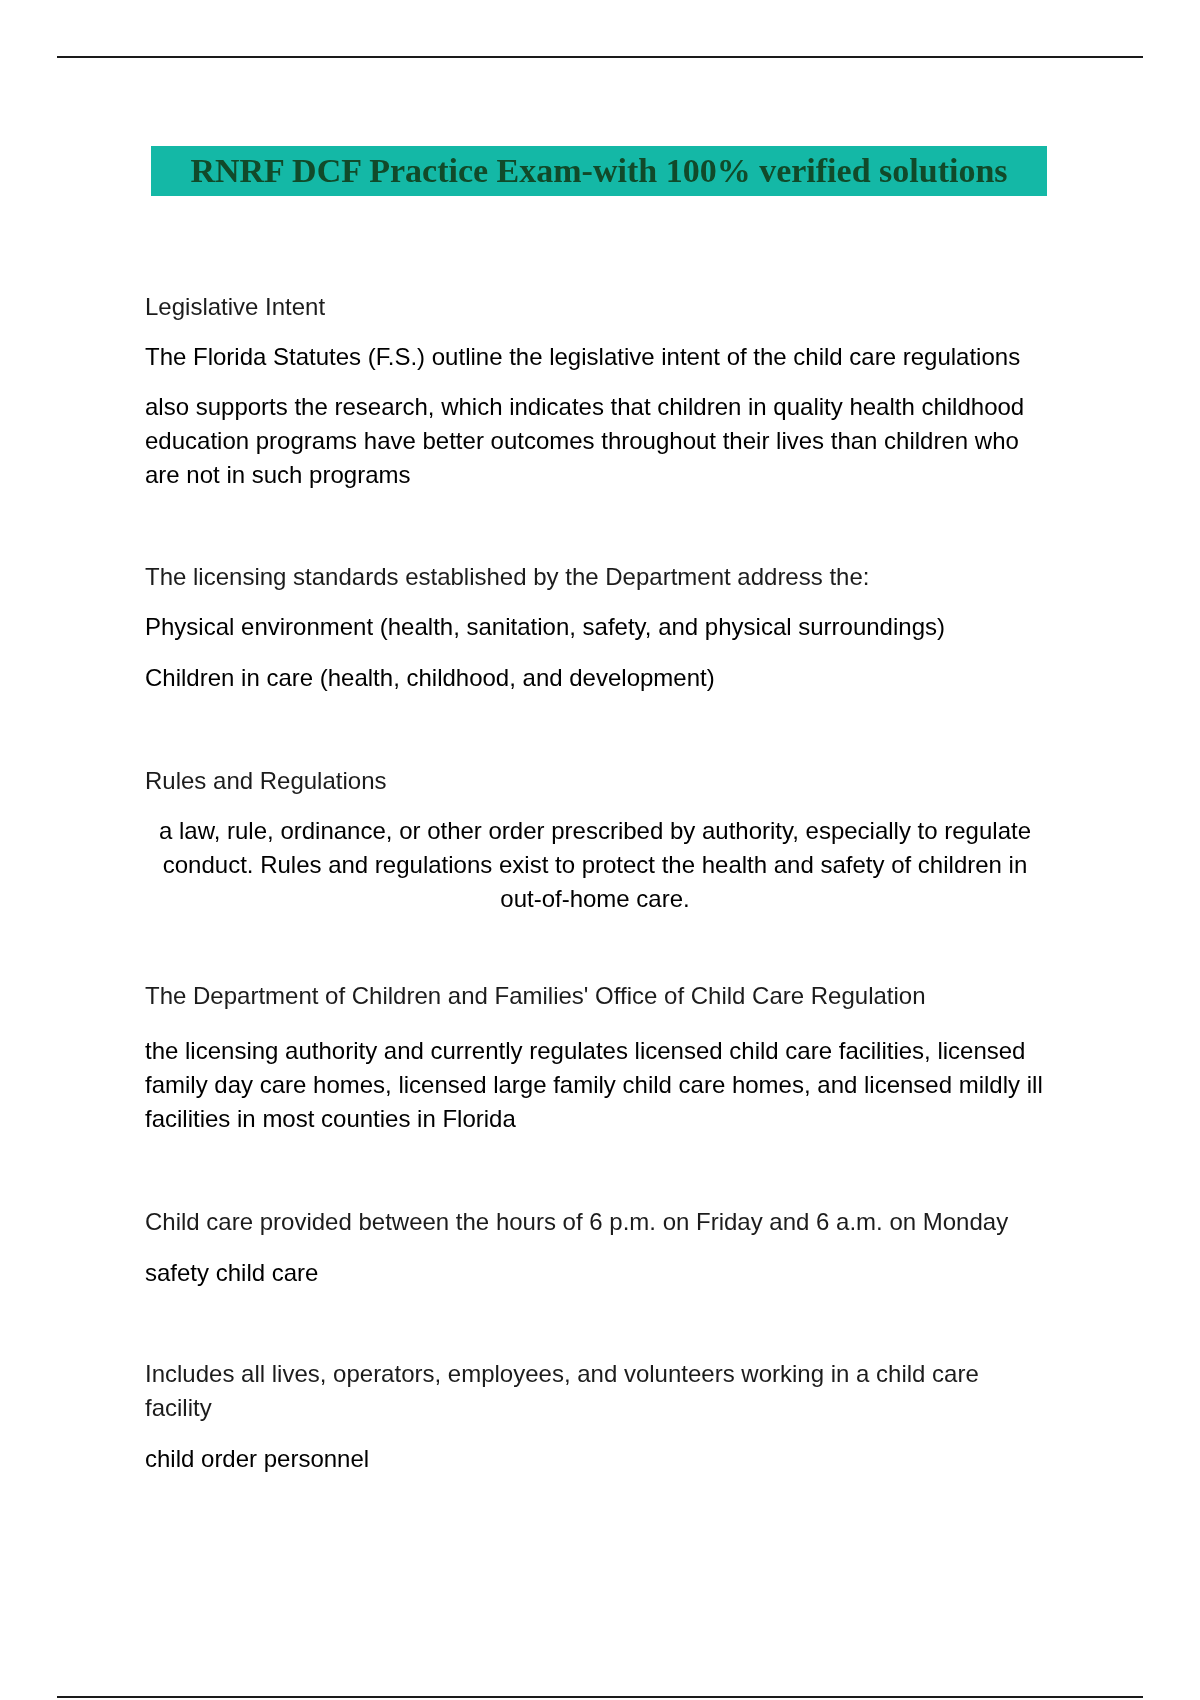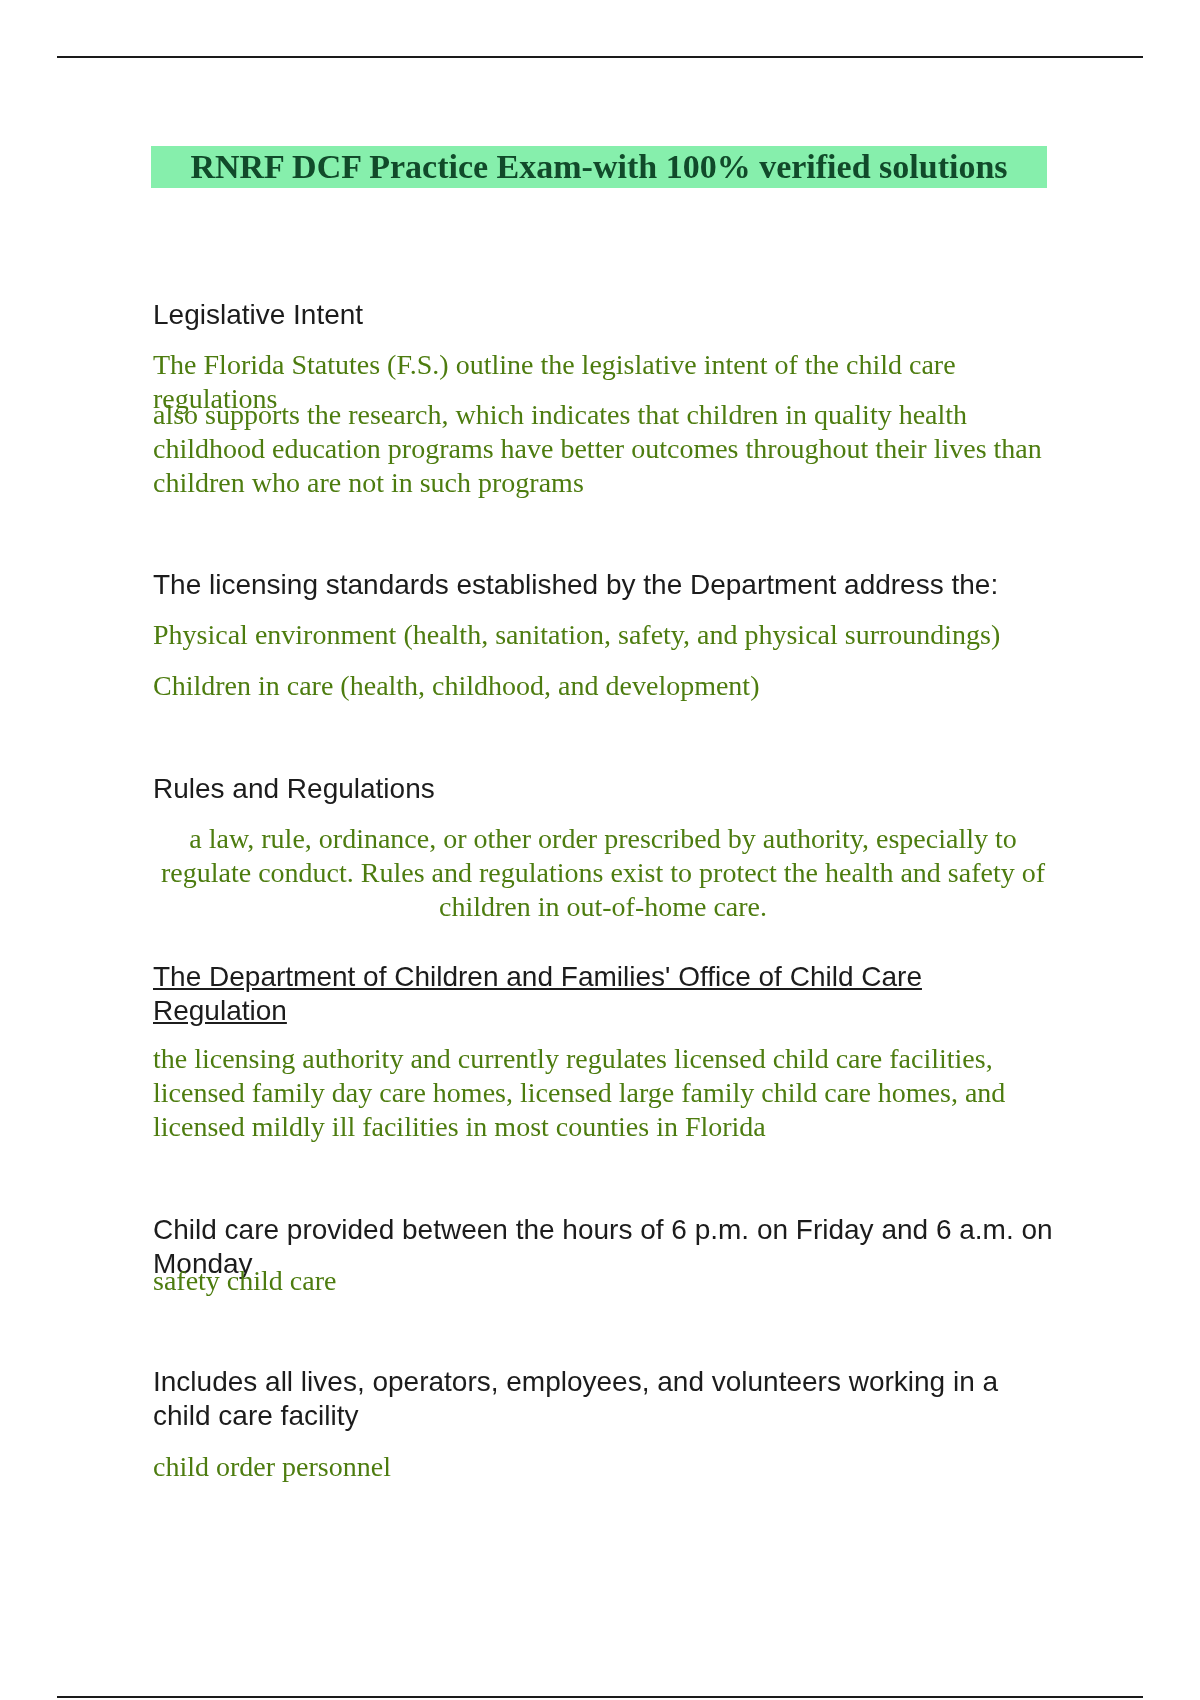--- a/index.html
+++ b/index.html
@@ -22,22 +22,22 @@
       background: #1a1a1a;
     }
     .rule.top { top: 56px; }
     .rule.bottom { top: 1696px; }
 
     .title-wrap {
       position: absolute;
       top: 146px;
       left: 151px;
       width: 896px;
-      height: 42px;
-      background: #86efac;
+      height: 50px;
+      background: #14b8a6;
       display: flex;
       align-items: center;
       justify-content: center;
     }
     .title {
       font-family: "Liberation Serif", "DejaVu Serif", serif;
       font-weight: bold;
       font-size: 34px;
       color: #114a2a;
       letter-spacing: 0px;
@@ -47,27 +47,27 @@
 
     .content {
       position: absolute;
       left: 145px;
       top: 0;
       width: 900px;
     }
     .q, .a {
       position: absolute;
       left: 0;
-      font-size: 28px;
+      font-size: 24px;
       line-height: 34px;
       width: 900px;
-      margin: 8px;
+      margin: 0;
     }
     .q { color: #1c1c1c; }
-    .a { color: #4d7c0f; font-family: Liberation Serif, serif; }
+    .a { color: #000000; }
   </style>
 </head>
 <body>
 
 <div class="rule top"></div>
 
 <div class="title-wrap">
   <span class="title">RNRF DCF Practice Exam-with 100% verified solutions</span>
 </div>
 
@@ -77,21 +77,21 @@
   <p class="a" style="top:340px;">The Florida Statutes (F.S.) outline the legislative intent of the child care regulations</p>
   <p class="a" style="top:390px;">also supports the research, which indicates that children in quality health childhood education programs have better outcomes throughout their lives than children who are not in such programs</p>
 
   <p class="q" style="top:560px;">The licensing standards established by the Department address the:</p>
   <p class="a" style="top:610px;">Physical environment (health, sanitation, safety, and physical surroundings)</p>
   <p class="a" style="top:661px;">Children in care (health, childhood, and development)</p>
 
   <p class="q" style="top:764px;">Rules and Regulations</p>
   <p class="a" style="top:814px;text-align:center;">a law, rule, ordinance, or other order prescribed by authority, especially to regulate conduct. Rules and regulations exist to protect the health and safety of children in out-of-home care.</p>
 
-  <p class="q" style="top:952px;text-decoration:underline;">The Department of Children and Families' Office of Child Care Regulation</p>
+  <p class="q" style="top:979px;">The Department of Children and Families' Office of Child Care Regulation</p>
   <p class="a" style="top:1034px;">the licensing authority and currently regulates licensed child care facilities, licensed family day care homes, licensed large family child care homes, and licensed mildly ill facilities in most counties in Florida</p>
 
   <p class="q" style="top:1205px;">Child care provided between the hours of 6 p.m. on Friday and 6 a.m. on Monday</p>
   <p class="a" style="top:1256px;">safety child care</p>
 
   <p class="q" style="top:1357px;">Includes all lives, operators, employees, and volunteers working in a child care facility</p>
   <p class="a" style="top:1442px;">child order personnel</p>
 </div>
 
 <div class="rule bottom"></div>

